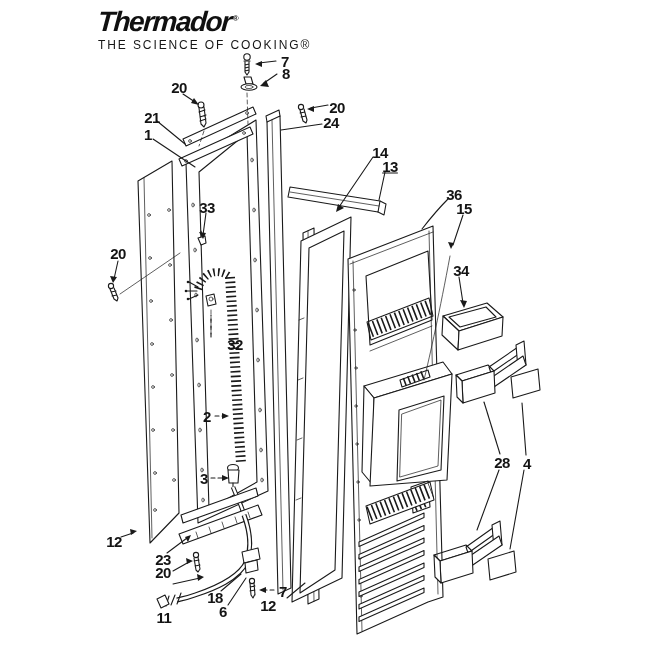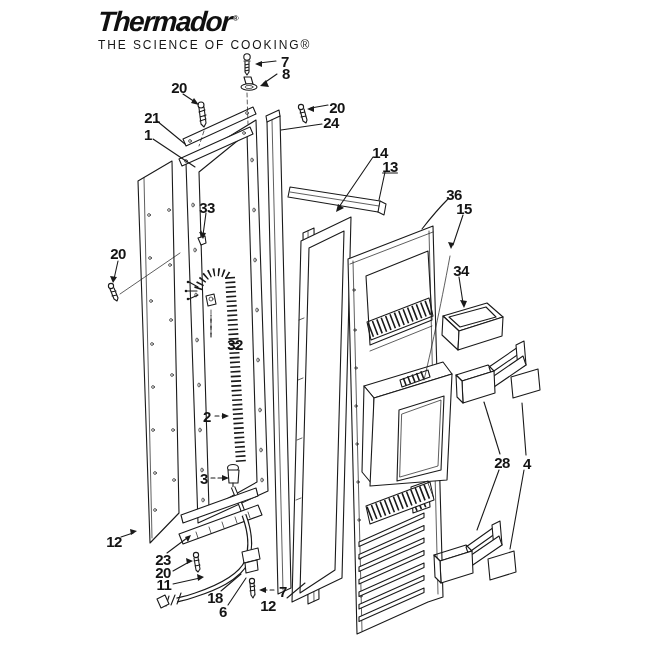--- a/index.html
+++ b/index.html
@@ -317,20 +317,20 @@
     <div class="callout" style="left: 464px; top: 208px;">15</div>
     <div class="callout" style="left: 461px; top: 270px;">34</div>
     <div class="callout" style="left: 207px; top: 207px;">33</div>
     <div class="callout" style="left: 118px; top: 253px;">20</div>
     <div class="callout" style="left: 211px; top: 344px; padding-left: 48px;">32</div>
     <div class="callout" style="left: 207px; top: 416px;">2</div>
     <div class="callout" style="left: 204px; top: 478px;">3</div>
     <div class="callout" style="left: 114px; top: 541px;">12</div>
     <div class="callout" style="left: 163px; top: 559px;">23</div>
     <div class="callout" style="left: 163px; top: 572px;">20</div>
-    <div class="callout" style="left: 164px; top: 584px;">11</div>
+    <div class="callout" style="left: 164px; top: 617px;">11</div>
     <div class="callout" style="left: 215px; top: 597px;">18</div>
     <div class="callout" style="left: 223px; top: 611px;">6</div>
     <div class="callout" style="left: 283px; top: 591px;">7</div>
     <div class="callout" style="left: 268px; top: 605px;">12</div>
     <div class="callout" style="left: 502px; top: 462px;">28</div>
     <div class="callout" style="left: 527px; top: 463px;">4</div>
   </div>
 
 </body></html>

